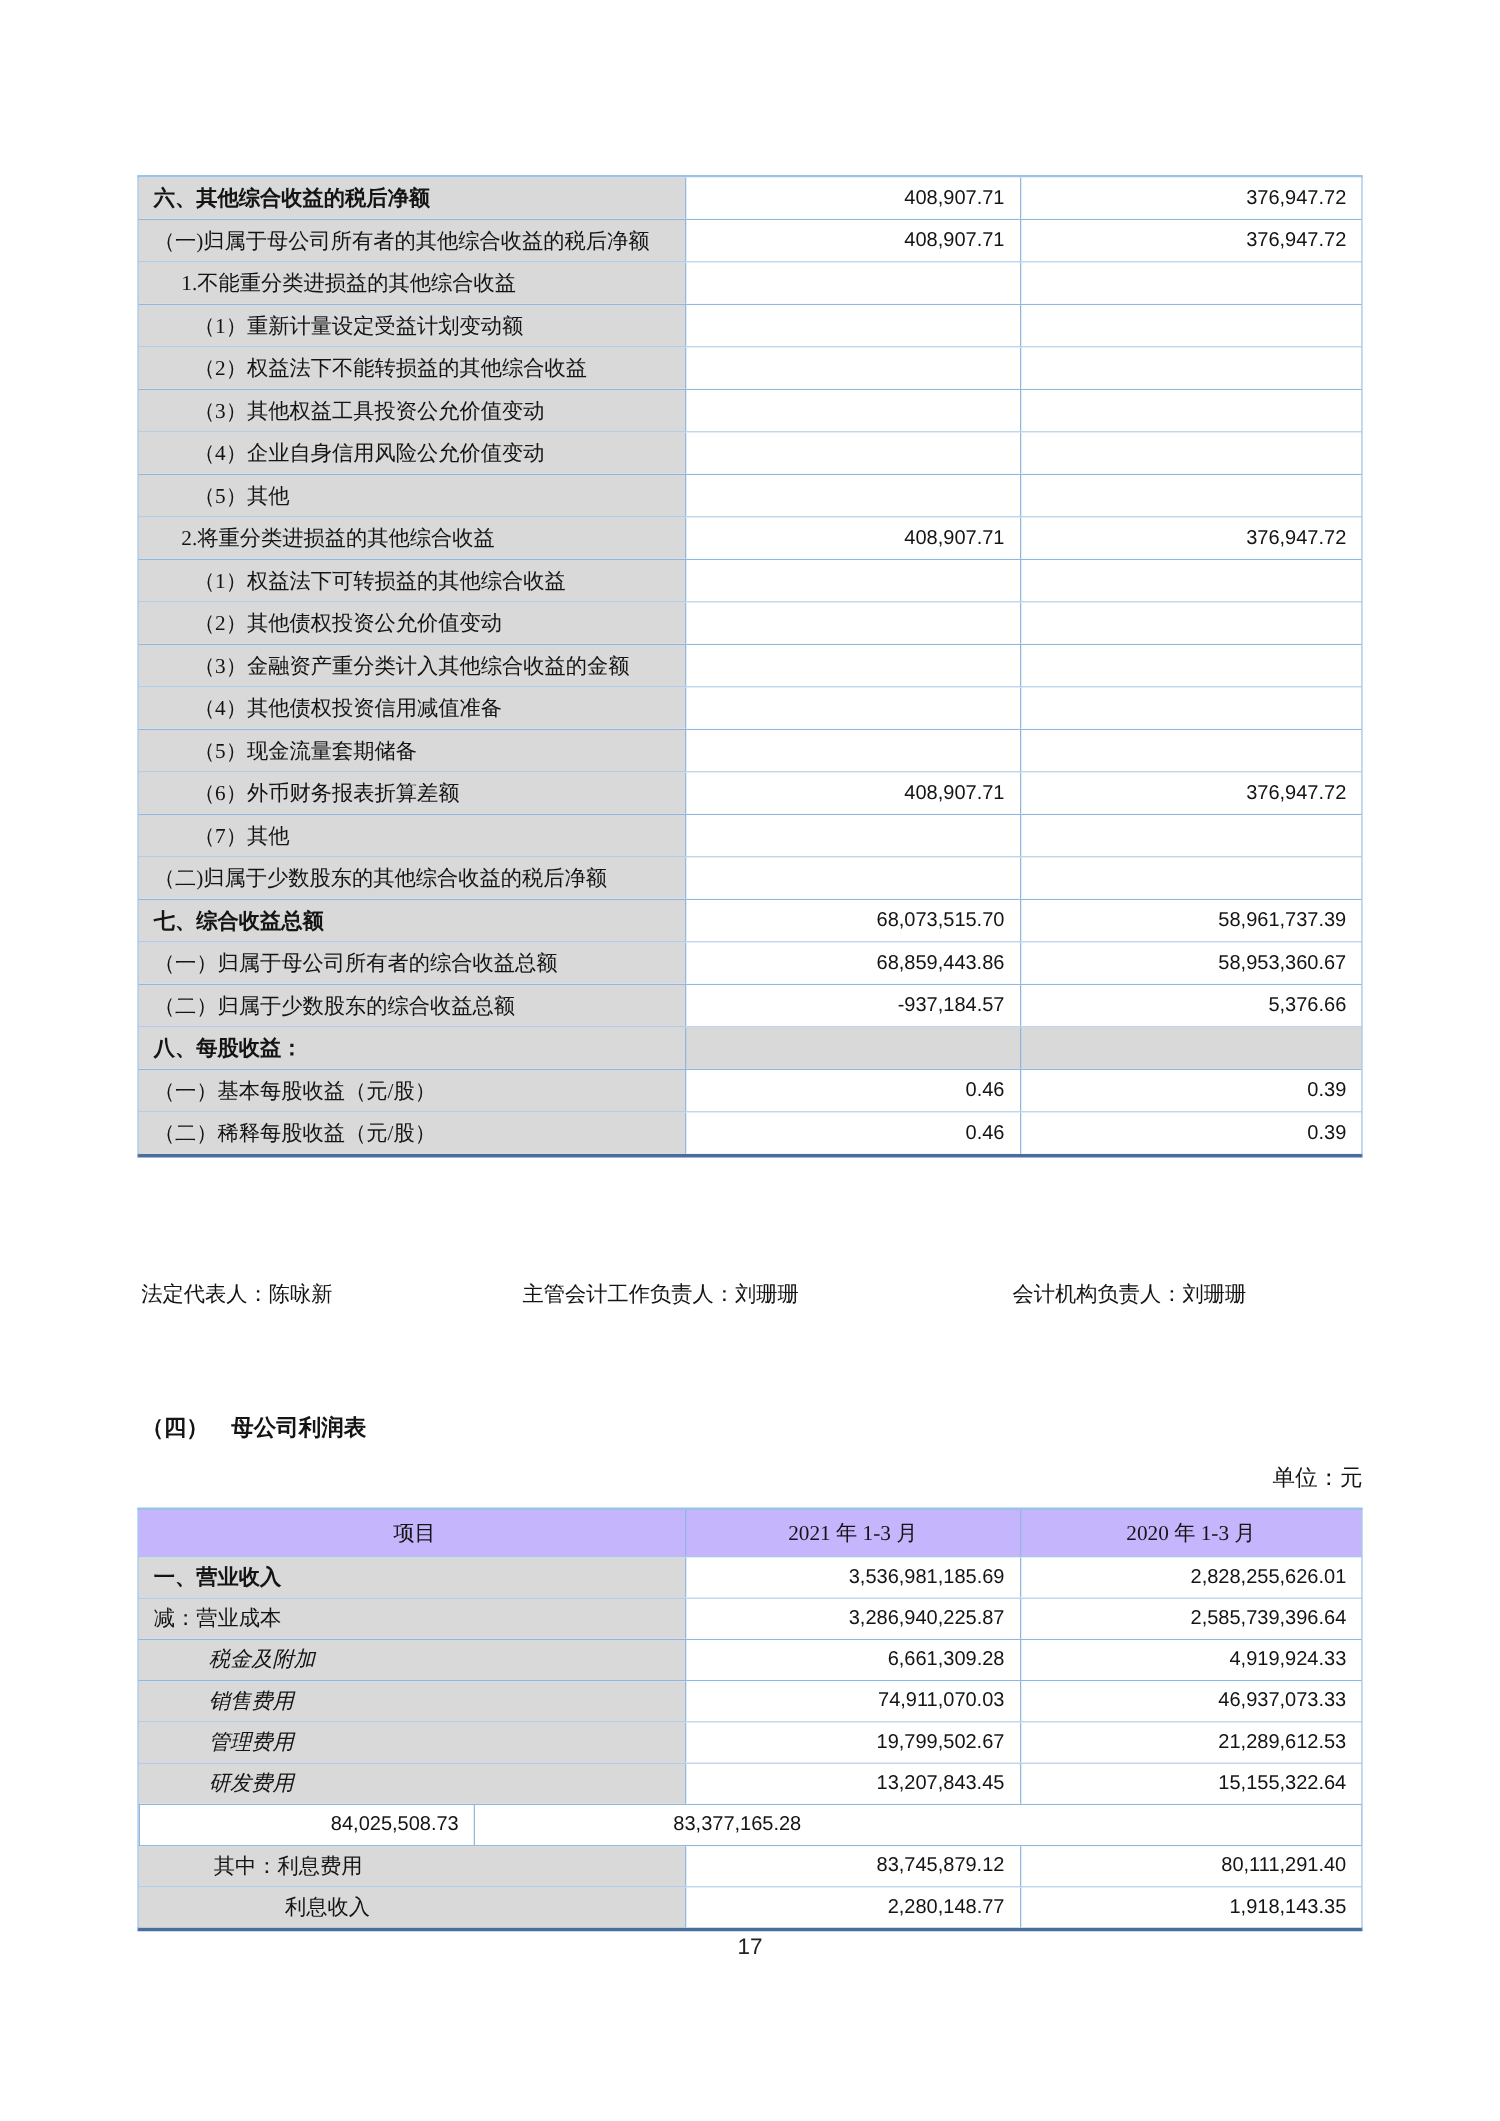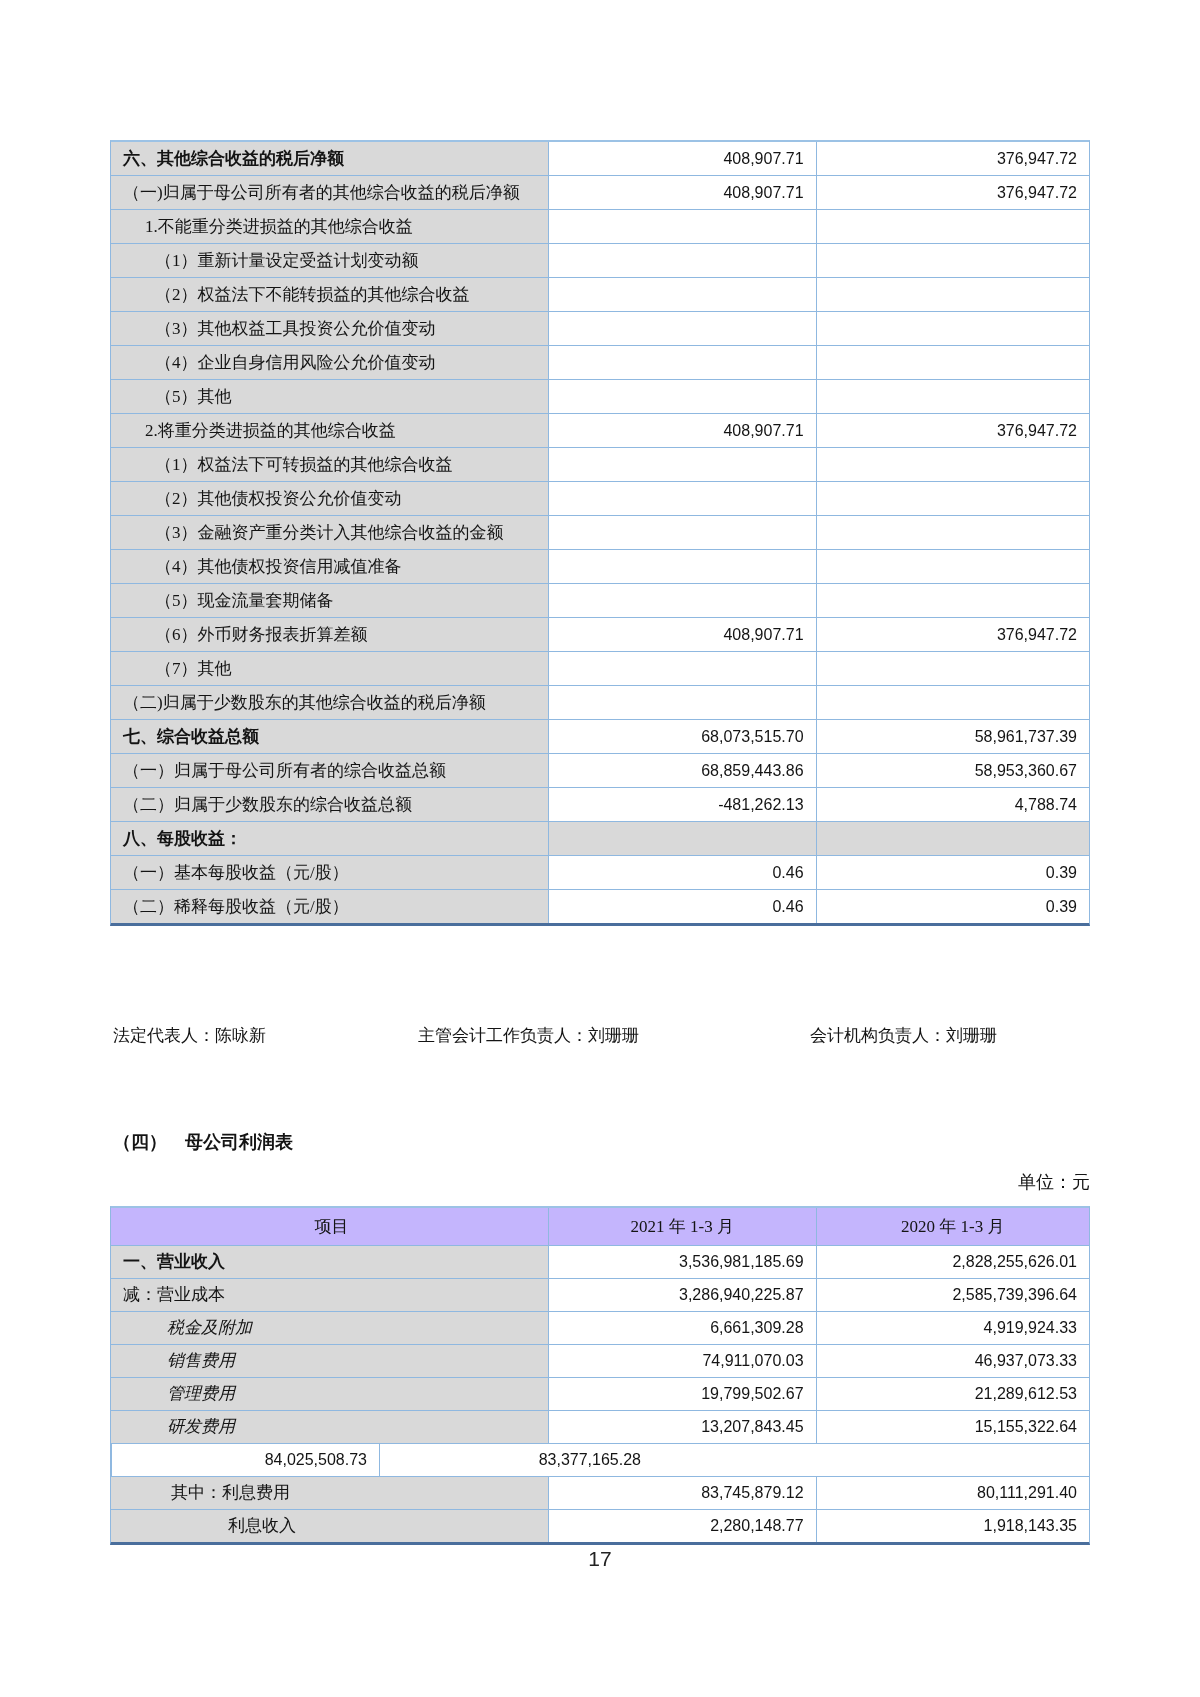--- a/index.html
+++ b/index.html
@@ -52,21 +52,21 @@
   
   .sig{position:absolute;top:1024px;left:0;width:1200px;height:30px;font-size:17px;}
   .sig span{position:absolute;white-space:nowrap;}
   .sig .s1{left:113px;font-family:Liberation Serif, serif;}
   .sig .s2{left:418px;}
   .sig .s3{left:810px;}
 
   .sec-title{position:absolute;left:113px;top:1130px;font-size:18px;font-weight:bold;white-space:pre;}
   .unit{position:absolute;left:0;top:1170px;width:1090px;text-align:right;font-size:18px;}
   .pageno{
-    position:absolute;left:0;top:1547px;width:1200px;text-align:center;font-size:21px;
+    position:absolute;left:0;top:1547px;width:1200px;text-align:center;font-size:18px;
     font-family:"Liberation Sans","DejaVu Sans",sans-serif;color:#222;
   }
 </style>
 </head>
 <body>
 
 <div class="page">
 
   <div class="tbl" id="table1">
     <div class="rows">
@@ -160,22 +160,22 @@
           <div class="cv">68,073,515.70</div>
           <div class="cv">58,961,737.39</div>
         </div>
         <div class="row">
           <div class="cl ind-0">（一）归属于母公司所有者的综合收益总额</div>
           <div class="cv">68,859,443.86</div>
           <div class="cv">58,953,360.67</div>
         </div>
         <div class="row">
           <div class="cl ind-0">（二）归属于少数股东的综合收益总额</div>
-          <div class="cv">-481,262.13</div>
-          <div class="cv">4,788.74</div>
+          <div class="cv">-937,184.57</div>
+          <div class="cv">5,376.66</div>
         </div>
         <div class="row section shade-all">
           <div class="cl ind-0">八、每股收益：</div>
           <div class="cv"></div>
           <div class="cv"></div>
         </div>
         <div class="row">
           <div class="cl ind-0">（一）基本每股收益（元/股）</div>
           <div class="cv">0.46</div>
           <div class="cv">0.39</div>

